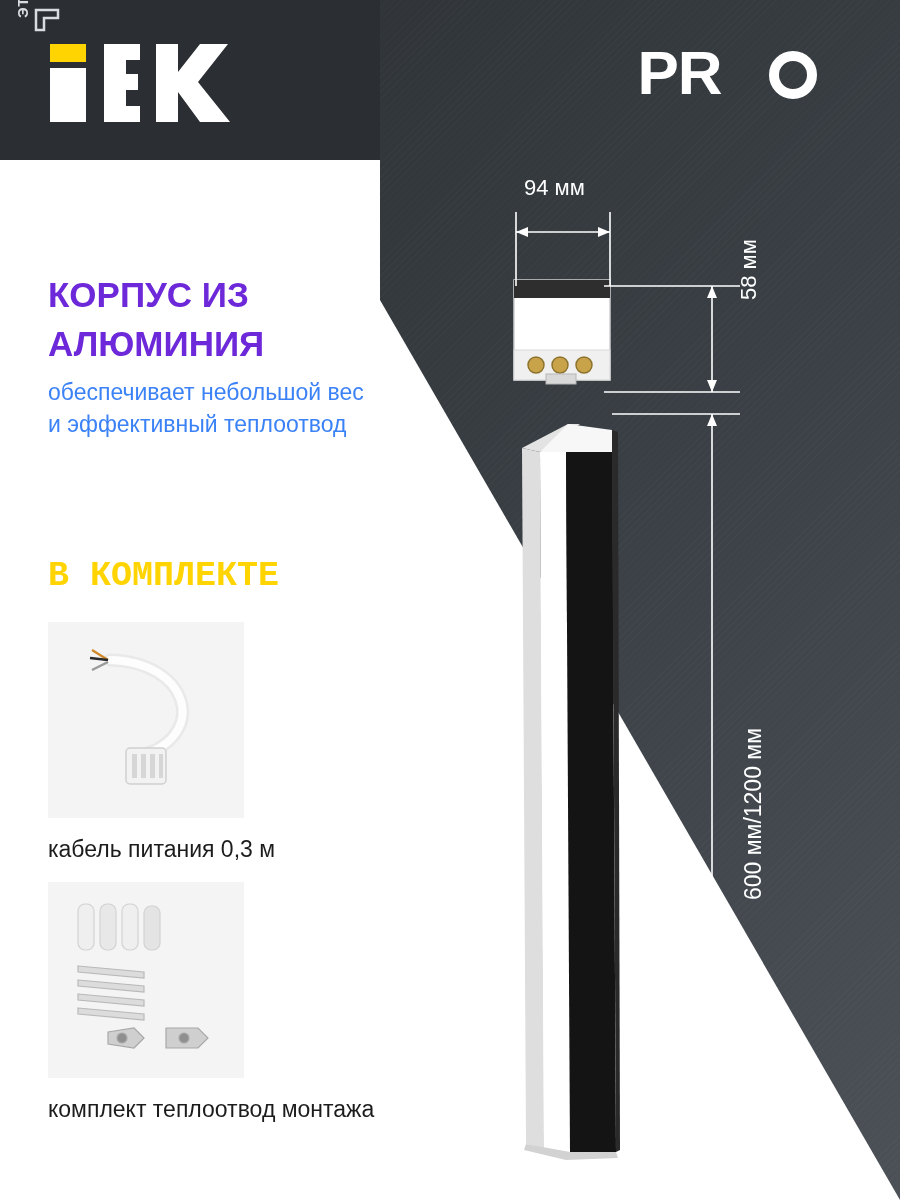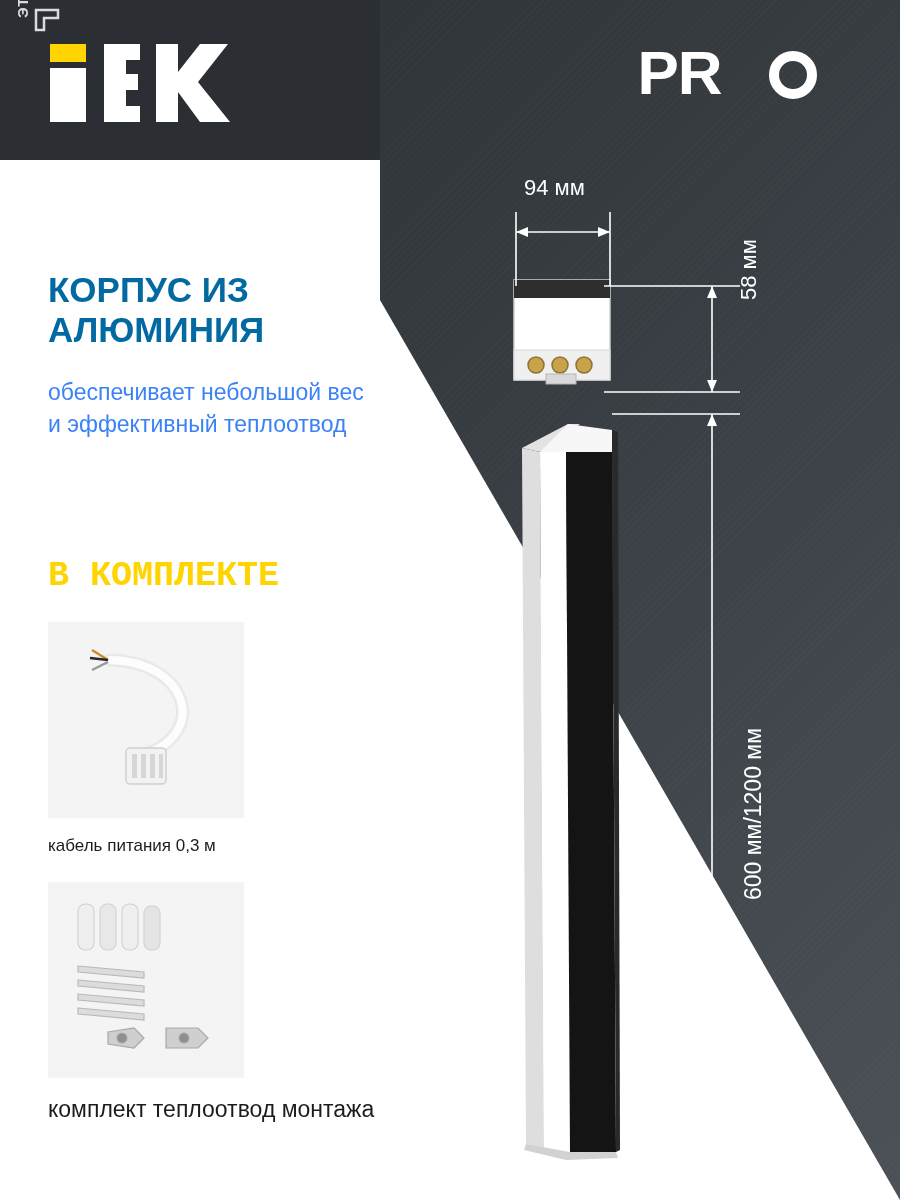--- a/index.html
+++ b/index.html
@@ -112,24 +112,24 @@
     font-weight: bold;
     letter-spacing: 0.5px;
     margin-top: 6px;
   }
 
   
   .feature-title {
     position: absolute;
     left: 48px; top: 270px;
     width: 300px;
-    color: #0369a1;
+    color: #6d28d9;
     font-size: 35px;
     font-weight: bold;
-    line-height: 40px;
+    line-height: 49px;
     text-transform: uppercase;
   }
   .feature-text {
     position: absolute;
     left: 48px; top: 376px;
     width: 330px;
     color: #3b82f6;
     font-size: 23px;
     line-height: 32px;
   }
@@ -147,21 +147,21 @@
     position: absolute;
     left: 48px; top: 622px;
     width: 196px; height: 196px;
     background: #f4f4f4;
   }
   .kit-caption-1 {
     position: absolute;
     left: 48px; top: 836px;
     width: 320px;
     color: #1c1c1c;
-    font-size: 17px;
+    font-size: 23px;
   }
   .kit-item-2 {
     position: absolute;
     left: 48px; top: 882px;
     width: 196px; height: 196px;
     background: #f4f4f4;
   }
   .kit-caption-2 {
     position: absolute;
     left: 48px; top: 1094px;

